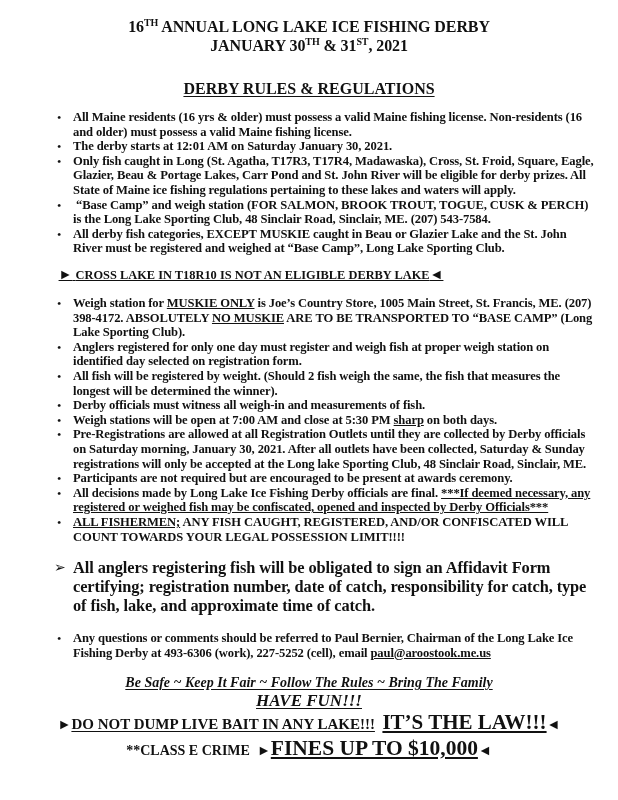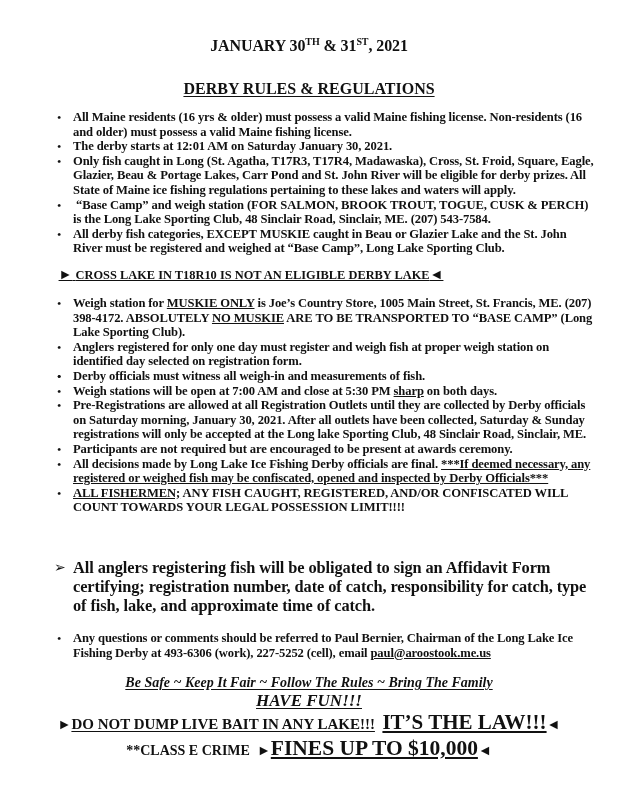--- a/index.html
+++ b/index.html
@@ -62,39 +62,40 @@
   .f1 span, .f2 span { text-decoration: underline; text-underline-offset: 2px; }
   .und { text-decoration: underline; text-underline-offset: 2px; }
   .tri { font-size: 14px; }
   .link { text-decoration: underline; text-underline-offset: 1px; }
 </style>
 </head>
 <body>
 
 <div class="page">
 
+  <div class="title t1"><span>16</span><sup>TH</sup><span> ANNUAL LONG LAKE ICE FISHING DERBY</span></div>
 
   <div class="title t2"><span>JANUARY 30</span><sup>TH</sup><span> &amp; 31</span><sup>ST</sup><span>, 2021</span></div>
 
   <div class="heading"><span>DERBY RULES &amp; REGULATIONS</span></div>
 
   <ul class="list l1">
     <li class="item"><span class="dot">•</span><span>All Maine residents (16 yrs &amp; older) must possess a valid Maine fishing license. Non-residents (16 and older) must possess a valid Maine fishing license.</span></li>
     <li class="item"><span class="dot">•</span><span>The derby starts at 12:01 AM on Saturday January 30, 2021.</span></li>
     <li class="item"><span class="dot">•</span><span>Only fish caught in Long (St. Agatha, T17R3, T17R4, Madawaska), Cross, St. Froid, Square, Eagle, Glazier, Beau &amp; Portage Lakes, Carr Pond and St. John River will be eligible for derby prizes. All State of Maine ice fishing regulations pertaining to these lakes and waters will apply.</span></li>
     <li class="item"><span class="dot">•</span><span>&nbsp;“Base Camp” and weigh station (FOR SALMON, BROOK TROUT, TOGUE, CUSK &amp; PERCH) is the Long Lake Sporting Club, 48 Sinclair Road, Sinclair, ME.  (207) 543-7584.</span></li>
     <li class="item"><span class="dot">•</span><span>All derby fish categories, EXCEPT MUSKIE caught in Beau or Glazier Lake and the St. John River must be registered and weighed at “Base Camp”, Long Lake Sporting Club.</span></li>
   </ul>
 
   <div class="crossline"><span class="u"><span class="tri">►</span>&nbsp;<span>CROSS LAKE IN T18R10 IS NOT AN ELIGIBLE DERBY LAKE</span><span class="tri">◄</span></span></div>
 
   <ul class="list l2">
     <li class="item"><span class="dot">•</span><span>Weigh station for </span><span class="u">MUSKIE ONLY</span><span> is Joe’s Country Store, 1005 Main Street, St. Francis, ME. (207) 398-4172. ABSOLUTELY </span><span class="u">NO MUSKIE</span><span> ARE TO BE TRANSPORTED TO “BASE CAMP” (Long Lake Sporting Club).</span></li>
     <li class="item"><span class="dot">•</span><span>Anglers registered for only one day must register and weigh fish at proper weigh station on identified day selected on registration form.</span></li>
-    <li class="item"><span class="dot">•</span></li>
+    <li class="item"><span class="dot">•</span><span>All fish will be registered by weight. (Should 2 fish weigh the same, the fish that measures the longest will be determined the winner).</span></li>
     <li class="item"><span class="dot">•</span><span>Derby officials must witness all weigh-in and measurements of fish.</span></li>
     <li class="item"><span class="dot">•</span><span>Weigh stations will be open at 7:00 AM and close at 5:30 PM </span><span class="u">sharp</span><span> on both days.</span></li>
     <li class="item"><span class="dot">•</span><span>Pre-Registrations are allowed at all Registration Outlets until they are collected by Derby officials on Saturday morning, January 30, 2021. After all outlets have been collected, Saturday &amp; Sunday registrations will only be accepted at the Long lake Sporting Club, 48 Sinclair Road, Sinclair, ME.</span></li>
     <li class="item"><span class="dot">•</span><span>Participants are not required but are encouraged to be present at awards ceremony.</span></li>
     <li class="item"><span class="dot">•</span><span>All decisions made by Long Lake Ice Fishing Derby officials are final. </span><span class="u">***If deemed necessary, any registered or weighed fish may be confiscated, opened and inspected by Derby Officials***</span></li>
     <li class="item" style="font-weight:bold;"><span class="dot">•</span><span class="u">ALL FISHERMEN;</span><span> ANY FISH CAUGHT, REGISTERED, AND/OR CONFISCATED WILL COUNT TOWARDS YOUR LEGAL POSSESSION LIMIT!!!!</span></li>
   </ul>
 
   <div class="affidavit"><span class="arrow">➢</span><span>All anglers registering fish will be obligated to sign an Affidavit Form certifying; registration number, date of catch, responsibility for catch, type of fish, lake, and approximate time of catch.</span></div>
 

